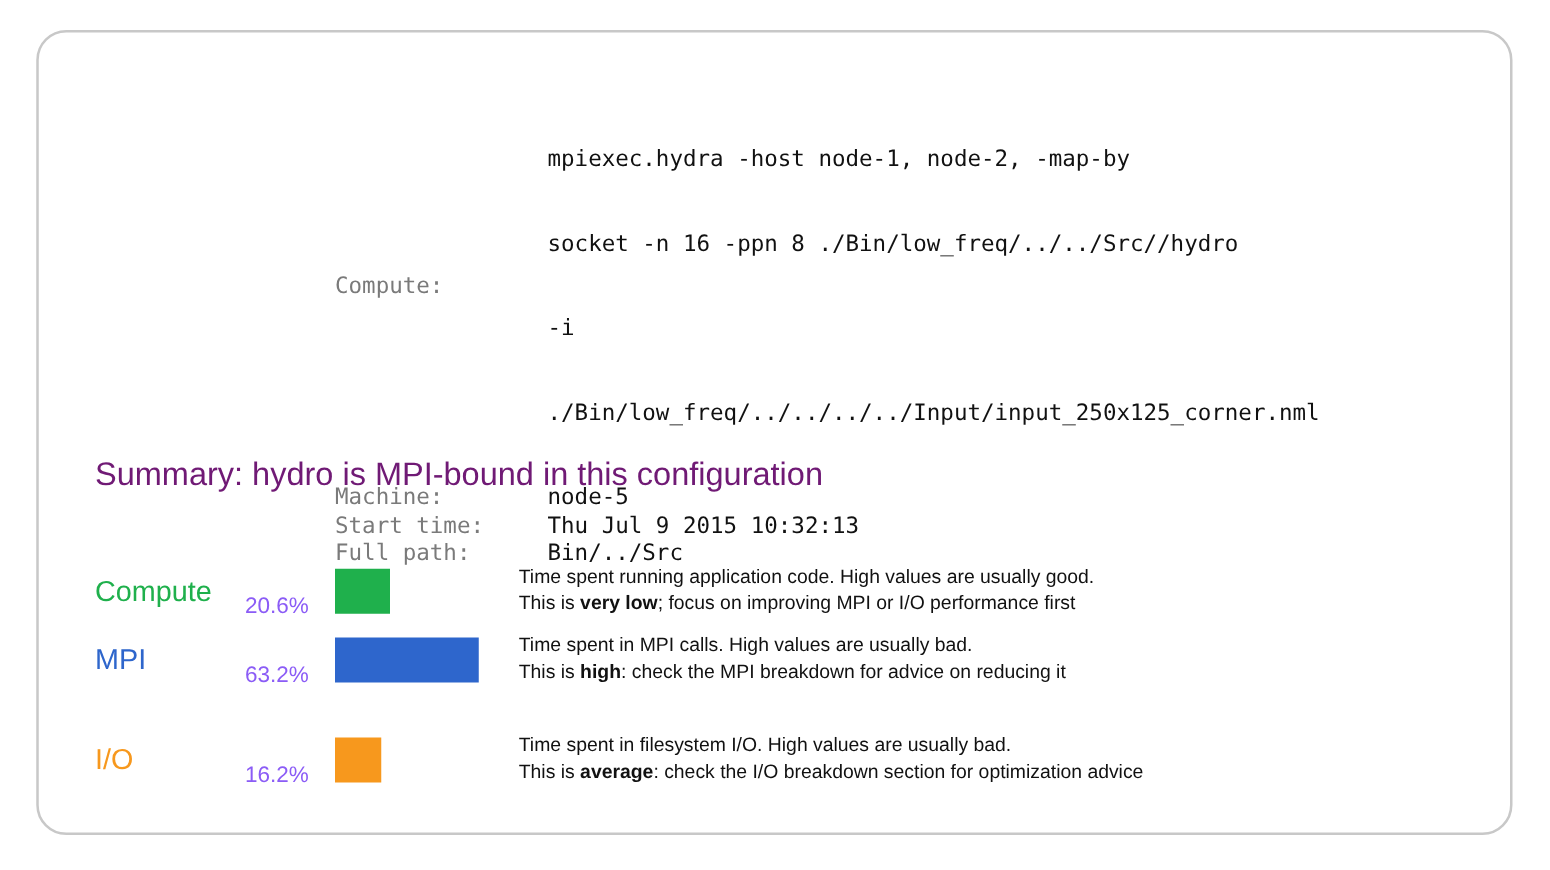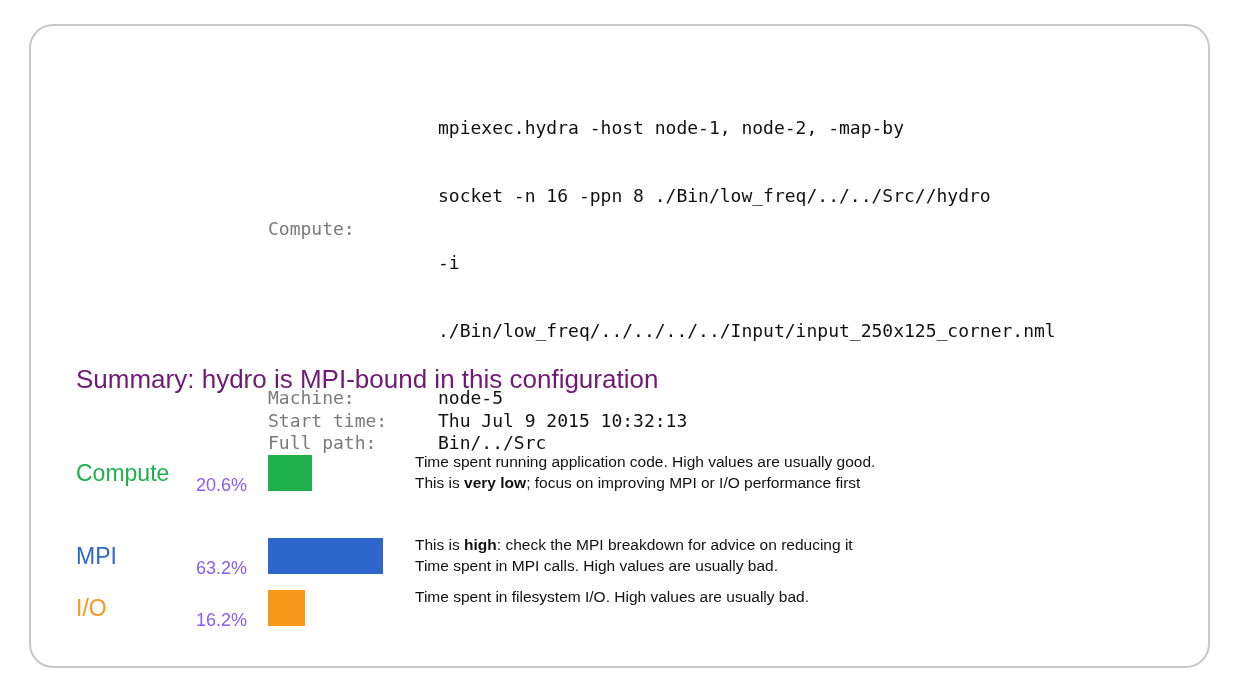--- a/index.html
+++ b/index.html
@@ -134,30 +134,31 @@
 <div class="metric-row" style="top:453px;">
   <span class="metric-name" style="color: rgb(31, 176, 76); text-align: center;">Compute</span>
   <span class="metric-pct">20.6%</span>
   <div class="metric-bar" style="background: rgb(31, 176, 76); width: 44px;"></div>
   <div class="metric-desc">
     <div>Time spent running application code. High values are usually good.</div>
     <div><span>This is </span><b>very low</b><span>; focus on improving MPI or I/O performance first</span></div>
   </div>
 </div>
 
-<div class="metric-row" style="top:536px;">
+<div class="metric-row" style="top:508px;">
   <span class="metric-name" style="color: rgb(46, 102, 204);">MPI</span>
   <span class="metric-pct">63.2%</span>
   <div class="metric-bar" style="background: rgb(46, 102, 204); width: 115px;"></div>
   <div class="metric-desc">
+    <div>Time spent in MPI calls. High values are usually bad.</div>
     <div><span>This is </span><b>high</b><span>: check the MPI breakdown for advice on reducing it</span></div>
-    <div>Time spent in MPI calls. High values are usually bad.</div>
   </div>
 </div>
 
 <div class="metric-row" style="top:588px;">
   <span class="metric-name" style="color: rgb(247, 152, 29);">I/O</span>
   <span class="metric-pct">16.2%</span>
   <div class="metric-bar" style="background: rgb(247, 152, 29); width: 37px;"></div>
   <div class="metric-desc">
     <div>Time spent in filesystem I/O. High values are usually bad.</div>
+    <div><span>This is </span><b>average</b><span>: check the I/O breakdown section for optimization advice</span></div>
   </div>
 </div>
 
 </body></html>

